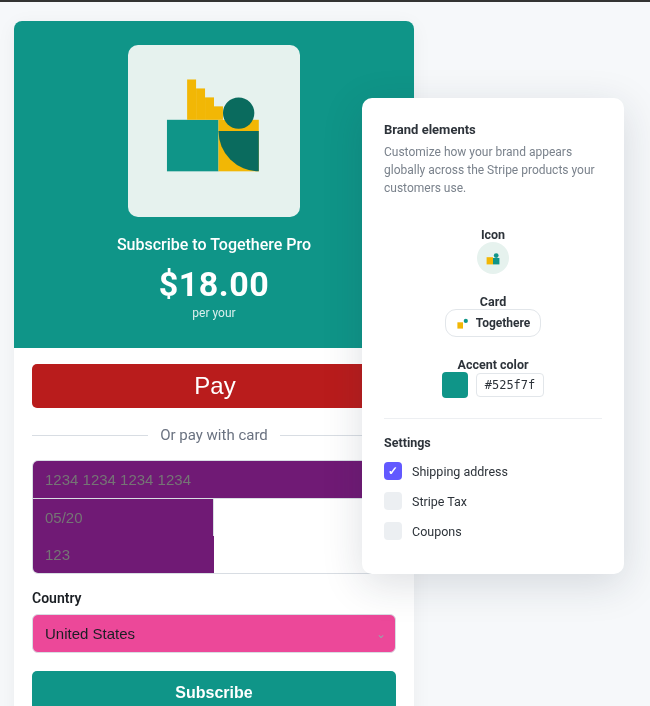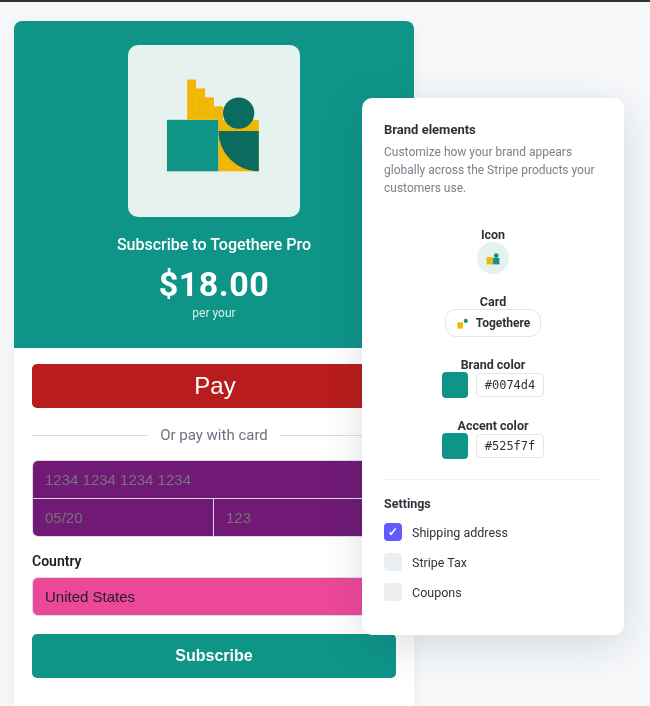--- a/index.html
+++ b/index.html
@@ -77,21 +77,21 @@
   }
   .input-stack input {
     width: 100%;
     border: none;
     padding: 10px 12px;
     font-size: 15px;
     color: #8a929c;
     outline: none;
     background: #701a75;
   }
-  .input-row { display: flex; border-top: 1px solid #d8dde3; }
+  .input-row { display: flex; border-top: 1px solid #d8dde3; flex-direction: column; }
   .input-row input:first-child { border-right: 1px solid #d8dde3; }
   .select-wrap {
     position: relative;
     margin-bottom: 18px;
   }
   .select-wrap select {
     width: 100%;
     padding: 10px 12px;
     font-size: 15px;
     border: 1px solid #d8dde3;
@@ -256,27 +256,20 @@
     <span class="brand-row-label">Card</span>
     <span class="logo-swatch">
       <svg viewBox="0 0 20 20">
         <rect x="2" y="9" width="8" height="9" fill="#f2b705"></rect>
         <circle cx="14" cy="7" r="3" fill="#0f9588"></circle>
       </svg>
       <span>Togethere</span>
     </span>
   </div>
 
-  <div class="brand-row">
-    <span class="brand-row-label">Brand color</span>
-    <span class="color-pair">
-      <span class="color-chip" style="background:#0f9588"></span>
-      <span class="color-hex">#0074d4</span>
-    </span>
-  </div>
 
   <div class="brand-row">
     <span class="brand-row-label">Accent color</span>
     <span class="color-pair">
       <span class="color-chip" style="background:#0f9588"></span>
       <span class="color-hex">#525f7f</span>
     </span>
   </div>
 
   <hr class="panel-hr">

